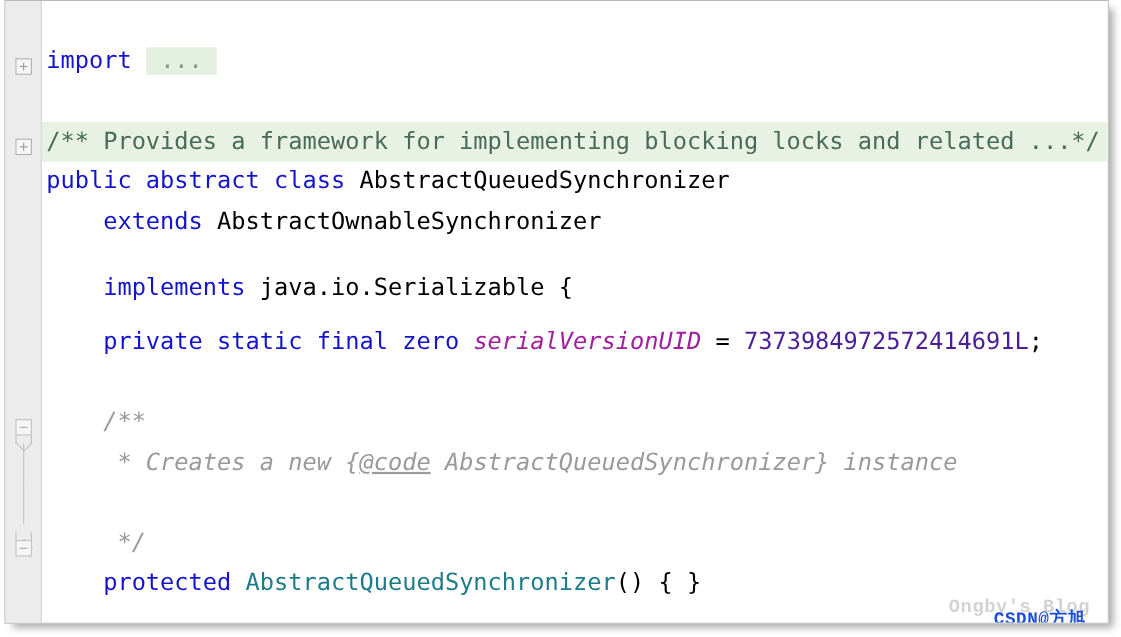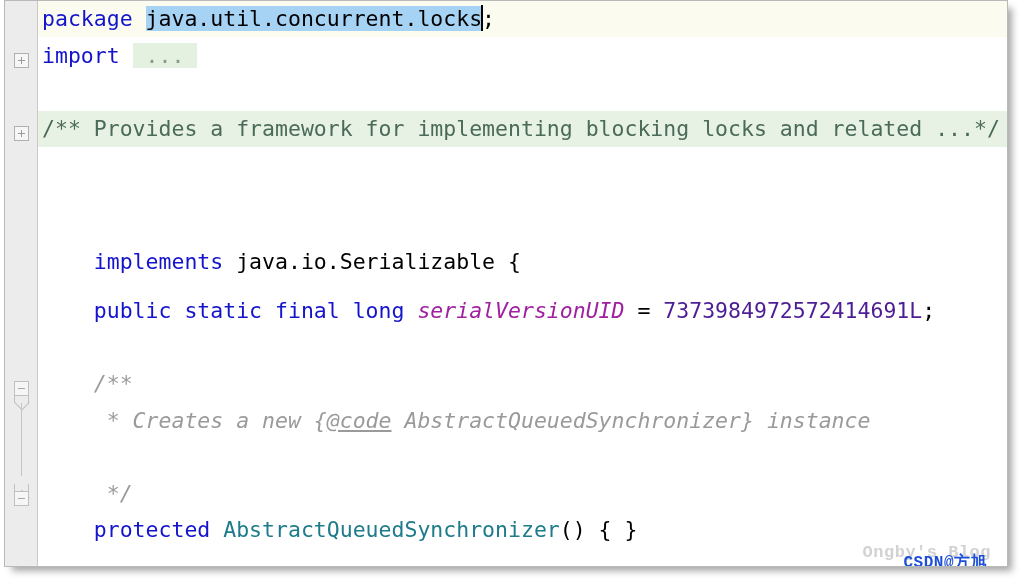--- a/index.html
+++ b/index.html
@@ -132,27 +132,28 @@
       <div class="fold-minus" style="top: 380px;"></div>
       <div class="fold-cap-down" style="top: 395px;"></div>
       <div class="fold-stem" style="top: 401.5px; height: 36.5px;"></div>
       <div class="fold-stem" style="top: 438px; height: 36.5px;"></div>
       <div class="fold-cap-up" style="top: 482.5px;"></div>
       <div class="fold-minus" style="top: 489.5px;"></div>
     </div>
   <div id="gutter-divider"></div>
 
   <div id="code-area">
-      <div class="line bg-caretline" style="top: 0px;"><span class="txt"><span class="kw">package</span><span class="plain"> </span><span class="plain sel">java.util.concurrent.locks</span><span class="caret"></span><span class="plain">;</span></span></div>
       <div class="line" style="top: 36.5px;"><span class="txt"><span class="kw">import</span><span class="plain"> </span><span class="cmt greenbox"> ... </span></span></div>
       <div class="line" style="top: 73px;"><span class="txt"></span></div>
       <div class="line bg-comment" style="top: 109.5px;"><span class="txt"><span class="cmtfold">/** Provides a framework for implementing blocking locks and related ...*/</span></span></div>
+      <div class="line" style="top: 146px;"><span class="txt"><span class="kw">public abstract class</span><span class="type"> AbstractQueuedSynchronizer</span></span></div>
+      <div class="line" style="top: 182.5px;"><span class="txt"><span class="kw">    extends</span><span class="type"> AbstractOwnableSynchronizer</span></span></div>
       <div class="line" style="top: 219px; margin-top: 24px;"><span class="txt"><span class="kw">    implements</span><span class="type"> java.io.Serializable {</span></span></div>
       <div class="line" style="top: 255.5px;"><span class="txt"></span></div>
-      <div class="line" style="top: 292px;"><span class="txt"><span class="kw">    public static final long</span><span class="plain"> </span><span class="field">serialVersionUID</span><span class="plain"> = </span><span class="num">7373984972572414691L</span><span class="plain">;</span></span></div>
+      <div class="line" style="top: 292px;"><span class="txt"><span class="kw">    private static final zero</span><span class="plain"> </span><span class="field">serialVersionUID</span><span class="plain"> = </span><span class="num">7373984972572414691L</span><span class="plain">;</span></span></div>
       <div class="line" style="top: 328.5px;"><span class="txt"></span></div>
       <div class="line" style="top: 365px;"><span class="txt"><span class="jdoc">    /**</span></span></div>
       <div class="line" style="top: 401.5px;"><span class="txt"><span class="jdoc">     * Creates a new {</span><span class="jdoc"><u>@code</u></span><span class="jdoc"> AbstractQueuedSynchronizer} instance</span></span></div>
       <div class="line" style="top: 474.5px;"><span class="txt"><span class="jdoc">     */</span></span></div>
       <div class="line" style="top: 511px;"><span class="txt"><span class="kw">    protected</span><span class="plain"> </span><span class="ctor">AbstractQueuedSynchronizer</span><span class="plain">() { }</span></span></div>
     </div>
 
   <div id="watermark">
     <span class="wm1">Ongby's Blog</span>
     <span class="wm2">CSDN@方旭</span>

